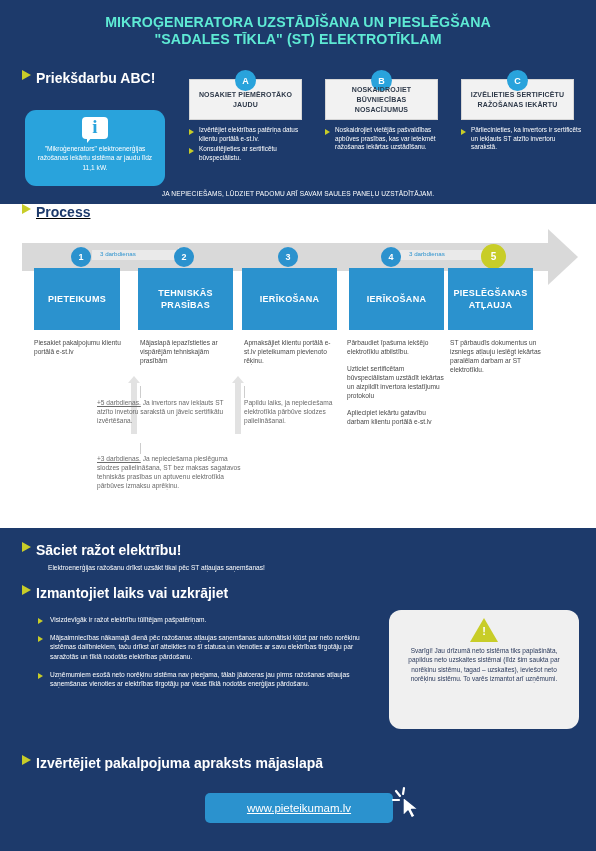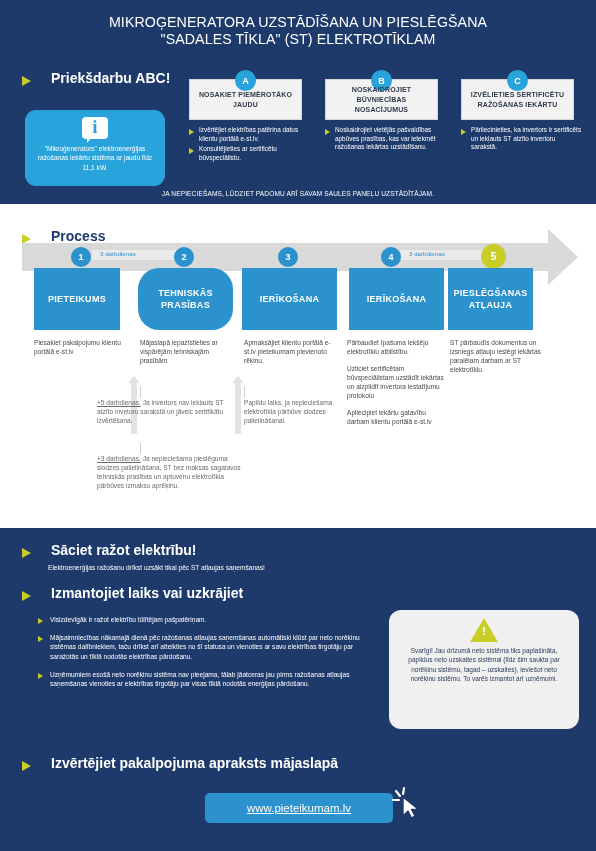--- a/index.html
+++ b/index.html
@@ -11,28 +11,28 @@
     position: relative;
   }
 
   
   .panel-top {
     position: absolute; left: 0; top: 0; width: 596px; height: 207px;
     background: #1d3a6b;
     border-bottom: 3px solid #ffffff;
   }
   .title {
-    text-align: center; color: #ffffff; font-weight: normal;
+    text-align: center; color: #5eead4; font-weight: bold;
     font-size: 14.2px; line-height: 17px; letter-spacing: .1px;
     padding: 14px 40px 0 40px;
   }
   .title .l2 { display: block; }
 
   
-  .sect-head { display: flex; align-items: flex-end; gap: 20px; }
+  .sect-head { display: flex; align-items: flex-start; gap: 5px; }
   .tri {
     width: 0; height: 0; flex: none;
     border-left: 9px solid #c8cd28;
     border-top: 5.5px solid transparent;
     border-bottom: 5.5px solid transparent;
   }
   .tri-sm {
     width: 0; height: 0; flex: none;
     border-left: 5px solid #c8cd28;
     border-top: 3px solid transparent;
@@ -92,21 +92,21 @@
   .blt { display: flex; gap: 5px; margin-bottom: 2px; }
   .blt .bt { color: #ffffff; font-size: 6.4px; line-height: 8.6px; }
 
   .footnote {
     position: absolute; left: 0; right: 0; top: 190px;
     text-align: center; color: #ffffff; font-size: 6.6px; letter-spacing: .1px;
   }
 
   
   .panel-mid { position: absolute; left: 0; top: 210px; width: 596px; height: 312px; background: #ffffff; }
-  #process-head { position: absolute; left: 22px; top: 228px; }
+  #process-head { position: absolute; left: 22px; top: 204px; text-decoration: underline; }
   #process-head .txt { color: #1d3a6b; }
 
   .arrow-band {
     position: absolute; left: 22px; top: 243px; width: 528px; height: 28px;
     background: #d9d9d9;
   }
   .arrow-head {
     position: absolute; left: 548px; top: 229px;
     width: 0; height: 0;
     border-left: 30px solid #d9d9d9;
@@ -280,21 +280,21 @@
 <div class="dur-arrow" style="left:400px; width:86px;"></div>
 <div class="dur" style="left:409px;">3 darbdienas</div>
 
 <div class="step-circle" style="left:71px;">1</div>
 <div class="step-circle" style="left:174px;">2</div>
 <div class="step-circle" style="left:278px;">3</div>
 <div class="step-circle" style="left:381px;">4</div>
 <div class="step-circle hl" style="left:481px;">5</div>
 
 <div class="step-box" style="left:34px; width:86px;">PIETEIKUMS</div>
-<div class="step-box" style="left:138px; width:95px;border-radius:21px;">TEHNISKĀS PRASĪBAS</div>
+<div class="step-box" style="left:138px; width:95px;">TEHNISKĀS PRASĪBAS</div>
 <div class="step-box" style="left:242px; width:95px;">IERĪKOŠANA</div>
 <div class="step-box" style="left:349px; width:95px;">IERĪKOŠANA</div>
 <div class="step-box" style="left:448px; width:85px;">PIESLĒGŠANAS ATĻAUJA</div>
 
 <div class="riser" style="left:131px; top:382px; height:52px;"></div>
 <div class="riser" style="left:235px; top:382px; height:52px;"></div>
 
 <div class="step-desc" style="left:34px; width:100px;">
   <span>Piesakiet pakalpojumu klientu portālā e-st.lv</span>
 </div>

